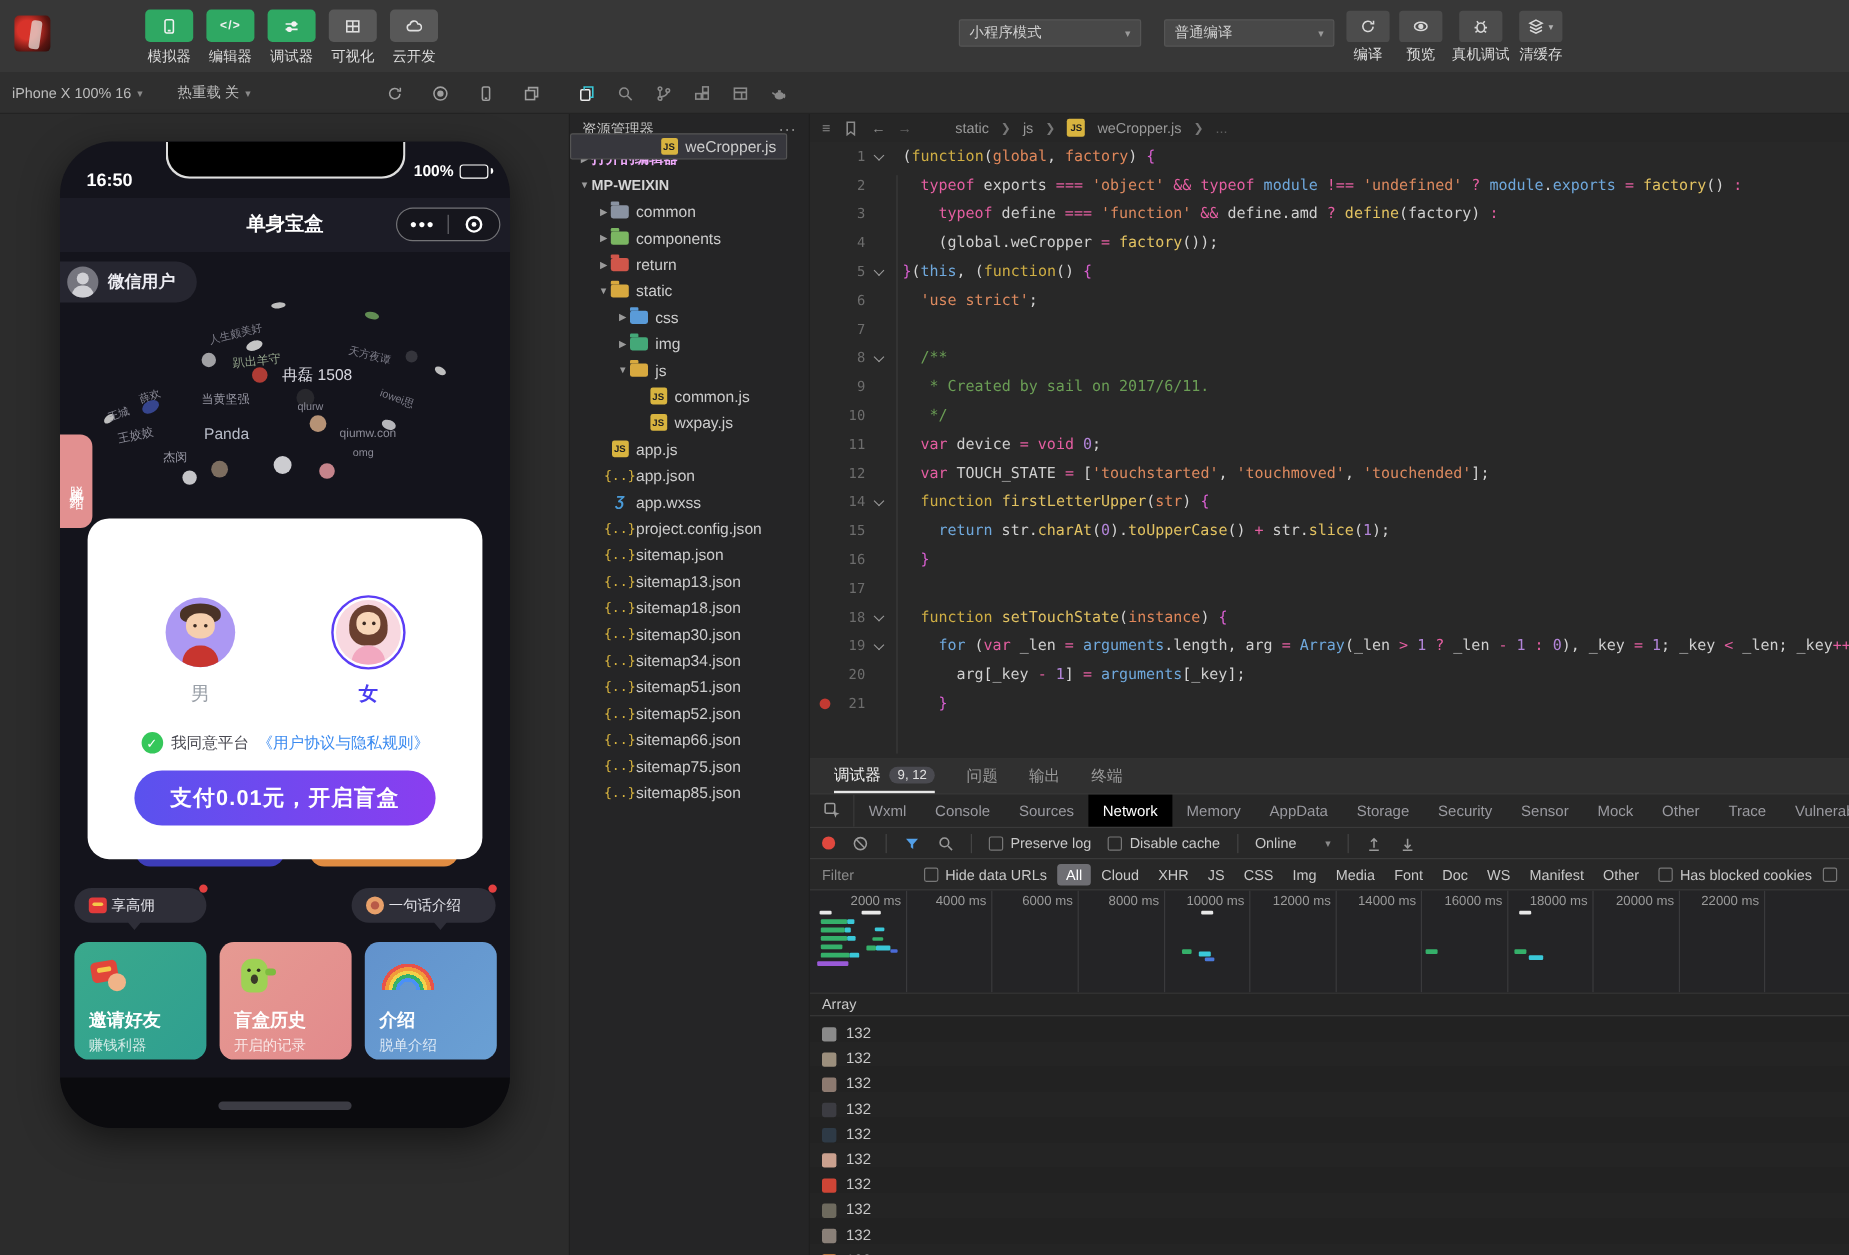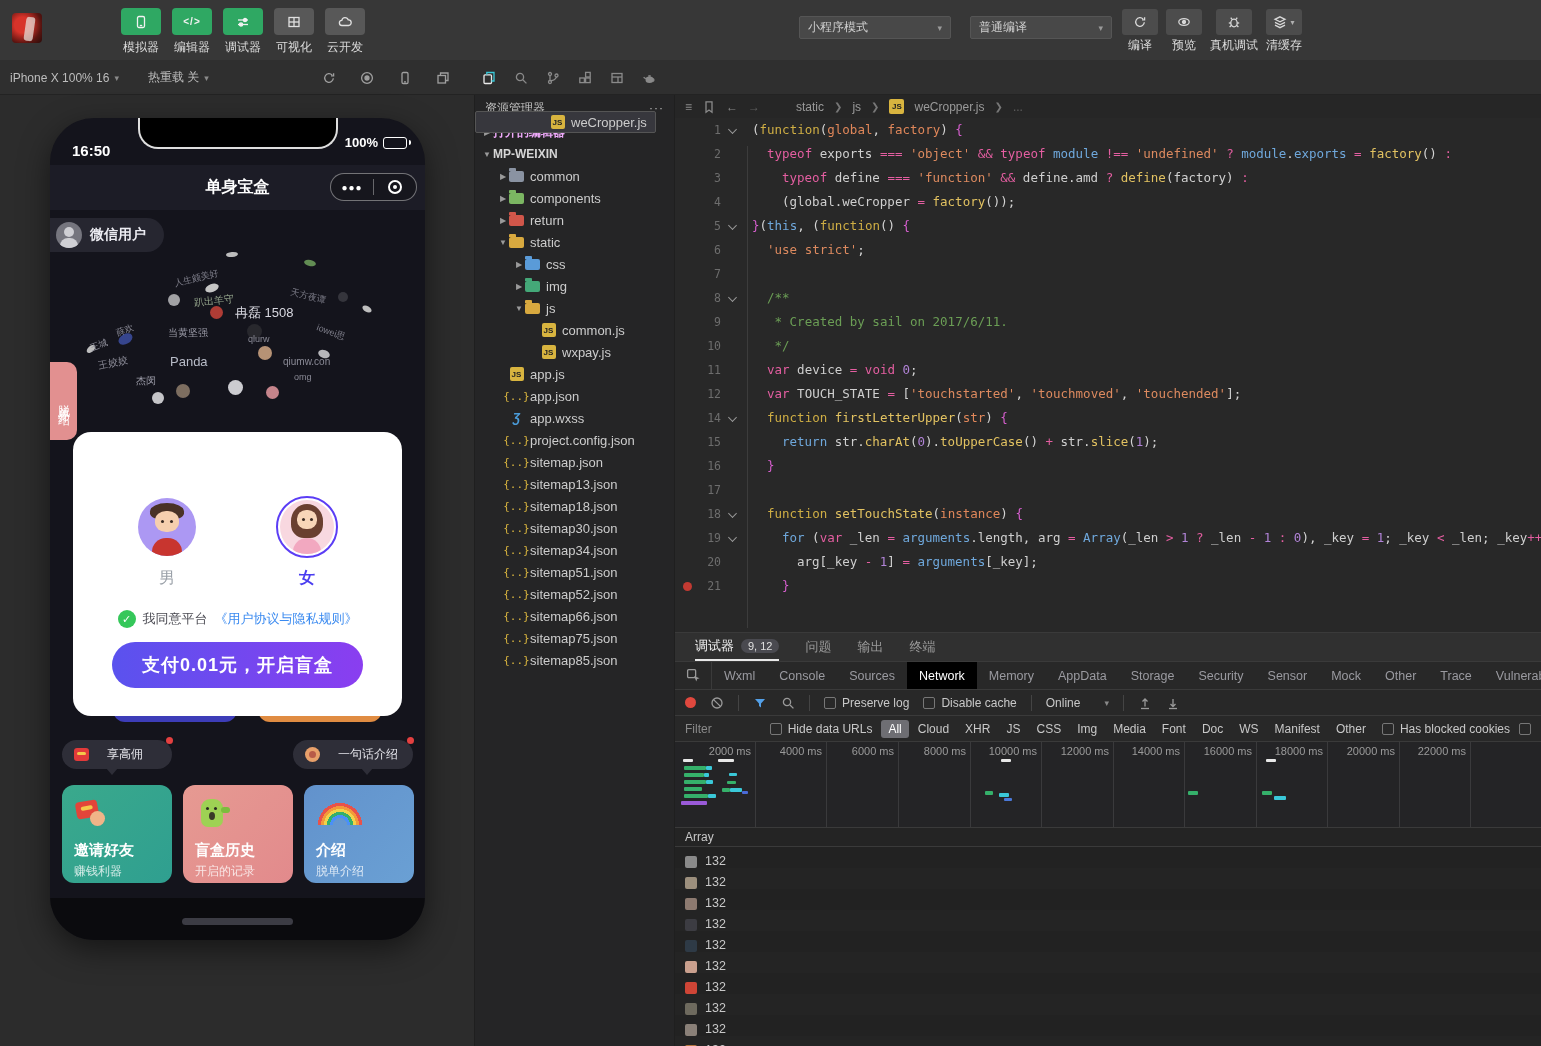--- a/index.html
+++ b/index.html
@@ -81,21 +81,21 @@
   .gopt.female .lab{color:#4a3df0;font-weight:bold}
   .face-hair{position:absolute;border-radius:50% 50% 40% 40%}
   .face-skin{position:absolute;border-radius:46%}
   .face-eye{position:absolute;width:3px;height:3px;border-radius:50%;background:#3a2a22}
   .face-shirt{position:absolute;border-radius:14px 14px 0 0}
   .agree{position:absolute;left:0;right:0;top:178px;display:flex;align-items:center;justify-content:center;gap:7px}
   .agree .chk{width:18px;height:18px;border-radius:50%;background:#35c75a;color:#fff;font-size:11px;display:flex;align-items:center;justify-content:center}
   .agree .t1{font-size:13px;color:#4a4a52}
   .agree .t2{font-size:13px;color:#3a8af0}
   .paybtn{position:absolute;left:39px;top:210px;width:251px;height:46px;border-radius:23px;background:linear-gradient(90deg,#5a52ee,#8a3ef0);color:#fff;font-size:18px;font-weight:bold;display:flex;align-items:center;justify-content:center;letter-spacing:1px}
-  .bubble{position:absolute;top:622px;height:29px;background:#2e2e38;border-radius:15px;display:flex;align-items:center;gap:18px;padding:0 12px;z-index:2}
+  .bubble{position:absolute;top:622px;height:29px;background:#2e2e38;border-radius:15px;display:flex;align-items:center;gap:4px;padding:0 12px;z-index:2}
   .bubble .lb{font-size:12px;color:#e4e4ea}
   .bubble .dot{position:absolute;right:-1px;top:-3px;width:7px;height:7px;border-radius:50%;background:#e34040}
   .bubble .tail{position:absolute;bottom:-6px;width:0;height:0;border-left:6px solid transparent;border-right:6px solid transparent;border-top:7px solid #2e2e38}
   .bicon1{width:15px;height:13px;background:#e23a3a;border-radius:3px;position:relative}
   .bicon1::after{content:"";position:absolute;left:3px;top:4px;width:9px;height:3px;background:#f5c84a;border-radius:2px}
   .bicon2{width:15px;height:15px;background:#e8a06a;border-radius:50%;position:relative}
   .bicon2::after{content:"";position:absolute;left:4px;top:4px;width:7px;height:7px;background:#b85a48;border-radius:50%}
   .card{position:absolute;top:667px;width:110px;height:98px;border-radius:12px;padding:12px 12px 0}
   .card .ct{position:absolute;left:12px;top:56px;font-size:15px;font-weight:bold;color:#fff}
   .card .cs{position:absolute;left:12px;top:78px;font-size:12px;color:rgba(255,255,255,.78)}

